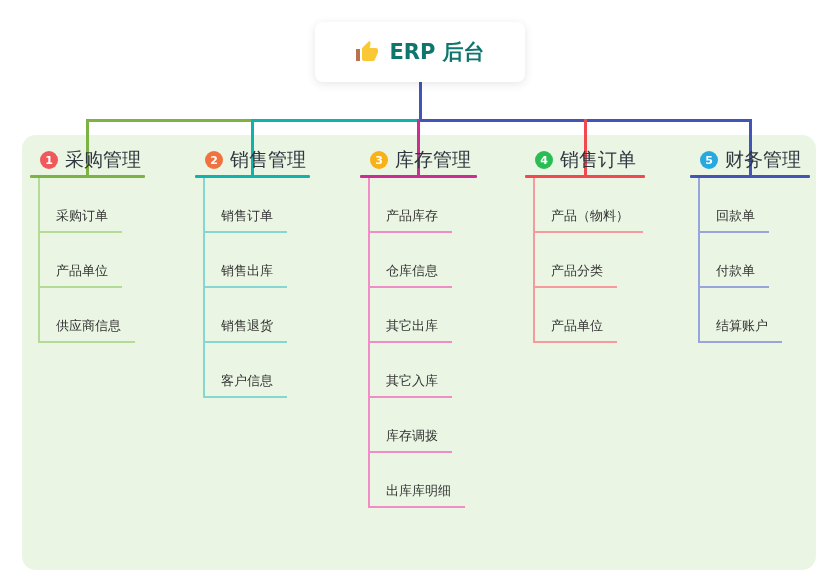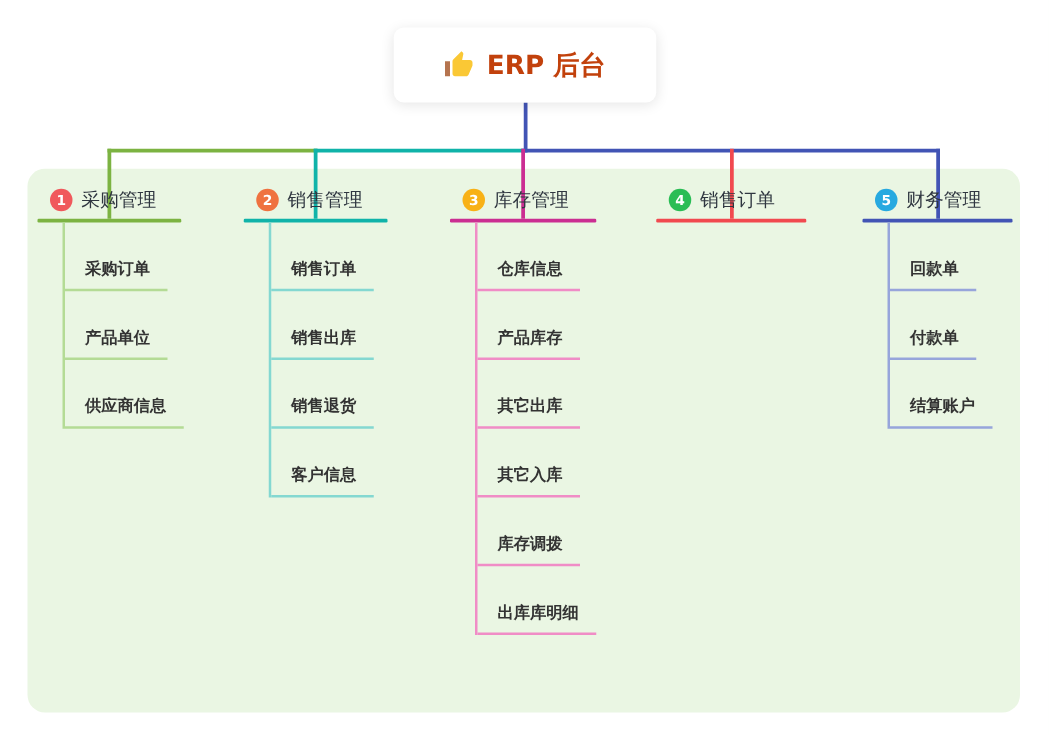--- a/index.html
+++ b/index.html
@@ -24,21 +24,21 @@
   
   #root-node {
     position:absolute;
     left:315px; top:22px;
     width:210px; height:60px;
     background:#ffffff;
     border-radius:8px;
     box-shadow:0 2px 10px rgba(0,0,0,.10);
     display:flex; align-items:center; justify-content:center;
     gap:10px;
-    font-size:21px; font-weight:600; color:#c2410c;
+    font-size:21px; font-weight:600; color:#0f766e;
     z-index:3;
   }
   #root-node .thumb { width:24px; height:24px; display:block; }
   
   .hline, .vline { position:absolute; z-index:1; }
   .hline { height:3px; }
   .vline { width:3px; }
   
   .branch { position:absolute; top:150px; z-index:2; }
   .branch-header {
@@ -53,27 +53,26 @@
     border-radius:1px;
   }
   .badge {
     width:18px; height:18px; border-radius:50%;
     background:var(--bc);
     color:#fff; font-size:11px; font-weight:700;
     display:flex; align-items:center; justify-content:center;
     flex:0 0 auto;
   }
   .branch-label {
-    font-size:15px; font-weight:500; color:#2f3640;
+    font-size:19px; font-weight:500; color:#2f3640;
     white-space:nowrap;
   }
   .children {
-    margin-left:20px;
+    margin-left:8px;
     border-left:2px solid var(--lc);
-    font-weight:bold;
   }
   .child {
     width:max-content;
     padding:29px 14px 7px 16px;
     border-bottom:2px solid var(--lc);
     font-size:13px; color:#333;
     white-space:nowrap;
     line-height:17px;
   }
 </style>
@@ -132,35 +131,40 @@
         </div>
   </div>
 
   <div class="branch" style="left: 360px; width: 117px; --c: #cb2e92; --lc: #f08cc6; --bc: #f8b116;">
     <div class="branch-header">
       <span class="badge">3</span>
       <span class="branch-label">库存管理</span>
     </div>
     <div class="branch-underline"></div>
     <div class="children">
+          <div class="child">产品库存</div>
           <div class="child">仓库信息</div>
-          <div class="child">产品库存</div>
           <div class="child">其它出库</div>
           <div class="child">其它入库</div>
           <div class="child">库存调拨</div>
           <div class="child">出库库明细</div>
         </div>
   </div>
 
   <div class="branch" style="left: 525px; width: 120px; --c: #f1494f; --lc: #f79a9d; --bc: #2abd55;">
     <div class="branch-header">
       <span class="badge">4</span>
       <span class="branch-label">销售订单</span>
     </div>
     <div class="branch-underline"></div>
+    <div class="children">
+          <div class="child">产品（物料）</div>
+          <div class="child">产品分类</div>
+          <div class="child">产品单位</div>
+        </div>
   </div>
 
   <div class="branch" style="left: 690px; width: 120px; --c: #4254b5; --lc: #97a5db; --bc: #27a9e0;">
     <div class="branch-header">
       <span class="badge">5</span>
       <span class="branch-label">财务管理</span>
     </div>
     <div class="branch-underline"></div>
     <div class="children">
           <div class="child">回款单</div>

